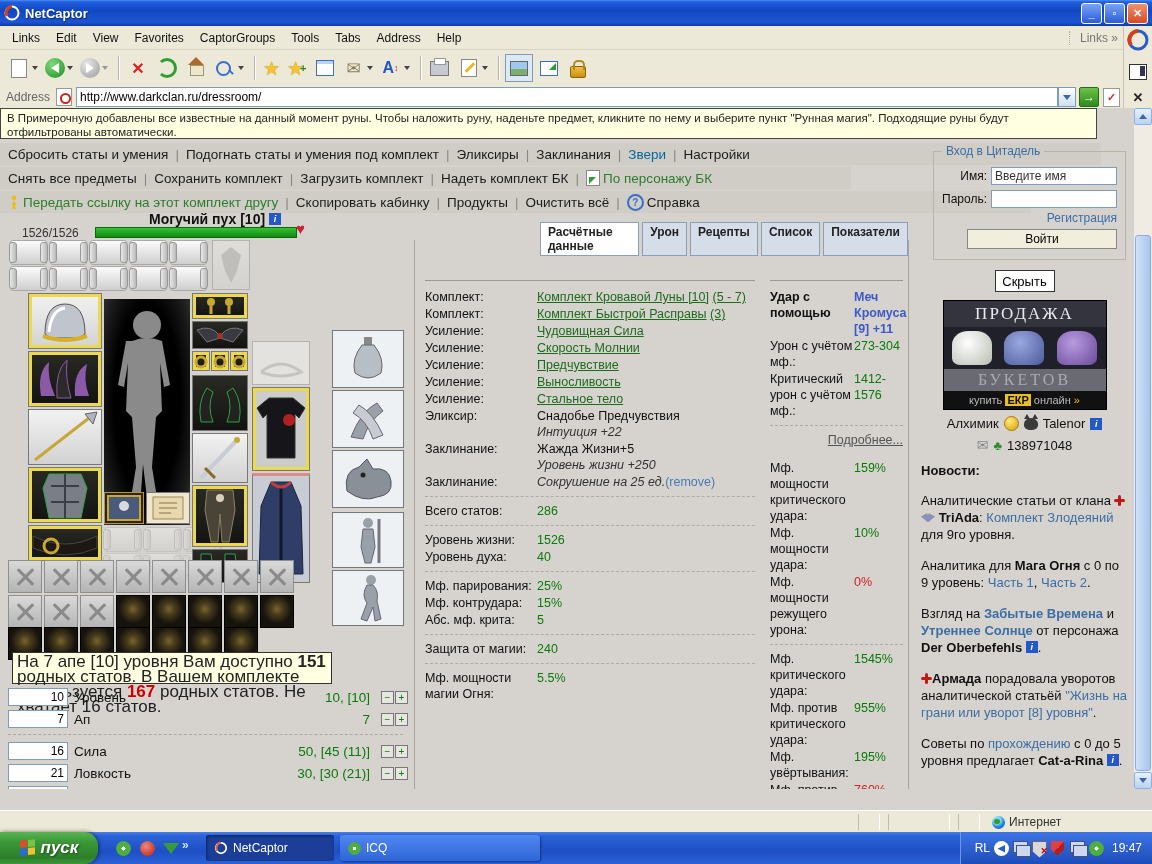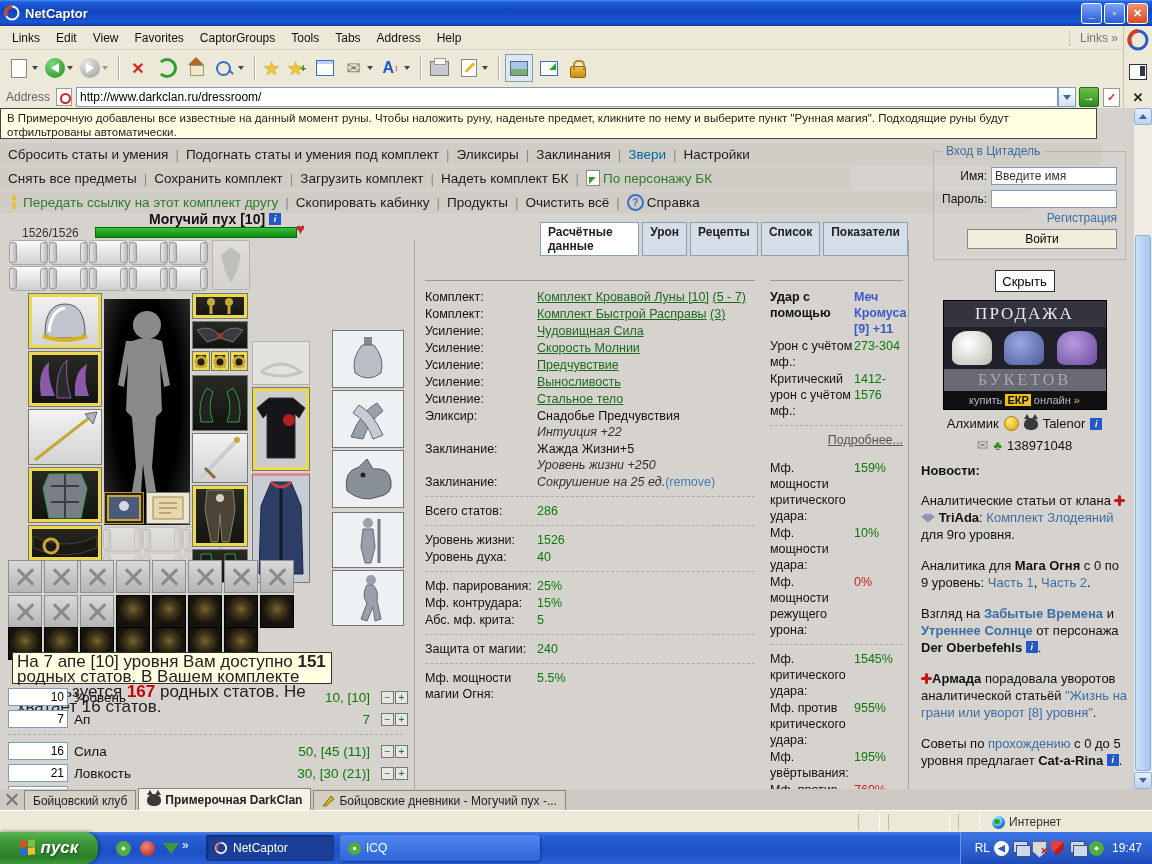--- a/index.html
+++ b/index.html
@@ -825,39 +825,20 @@
       <div class="sb-btn" style="top:0">
           <div class="tri-up"></div>
         </div>
       <div class="sb-thumb" style="top:127px;height:536px"></div>
       <div class="sb-btn" style="top:664px">
           <div class="tri-dn"></div>
         </div>
     </div>
   </div>
 
-  <div class="tabstrip">
-    <div style="width:16px;height:16px;position:relative;margin:0 4px 2px 2px">
-        <div style="position:absolute;left:7px;top:0;width:2px;height:15px;background:#777;transform:rotate(45deg)"></div>
-        <div style="position:absolute;left:7px;top:0;width:2px;height:15px;background:#777;transform:rotate(-45deg)"></div>
-      </div>
-    <div class="btab">
-        <span>Бойцовский клуб</span>
-      </div>
-    <div class="btab active">
-        <span class="demon" style="margin-right:4px"></span>
-        <span>Примерочная DarkClan</span>
-      </div>
-    <div class="btab">
-        <svg width="13" height="13" viewBox="0 0 13 13" style="margin-right:4px">
-          <path d="M1 12 L9 2 L12 5 L4 12 Z" fill="#d8b020" stroke="#8a6a10"></path>
-        </svg>
-        <span>Бойцовские дневники - Могучий пух -...</span>
-      </div>
-  </div>
 
   <div class="statusbar">
     <div style="flex:1"></div>
     <div class="spane" style="width:20px"></div>
     <div class="spane" style="width:60px"></div>
     <div class="spane" style="width:20px"></div>
     <div style="display:flex;align-items:center;width:160px;margin-left:12px">
         <div class="globe"></div>
         <span>Интернет</span>
       </div>

